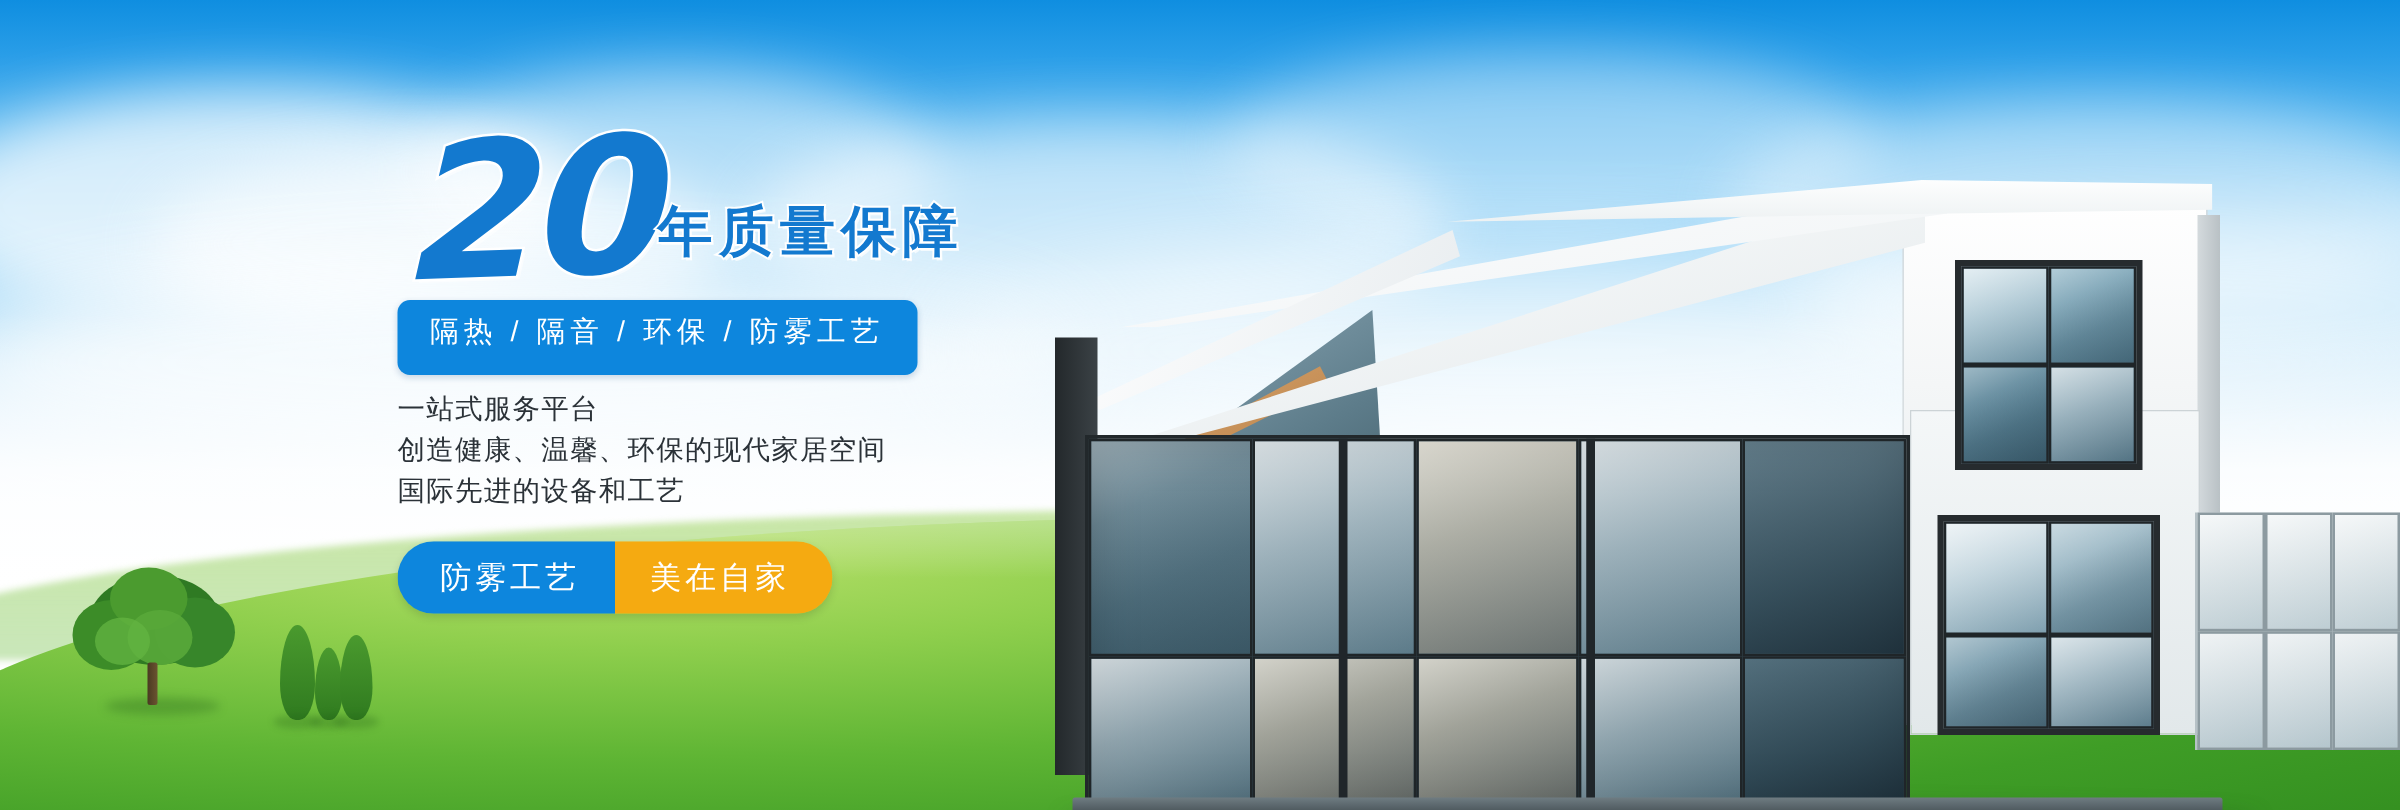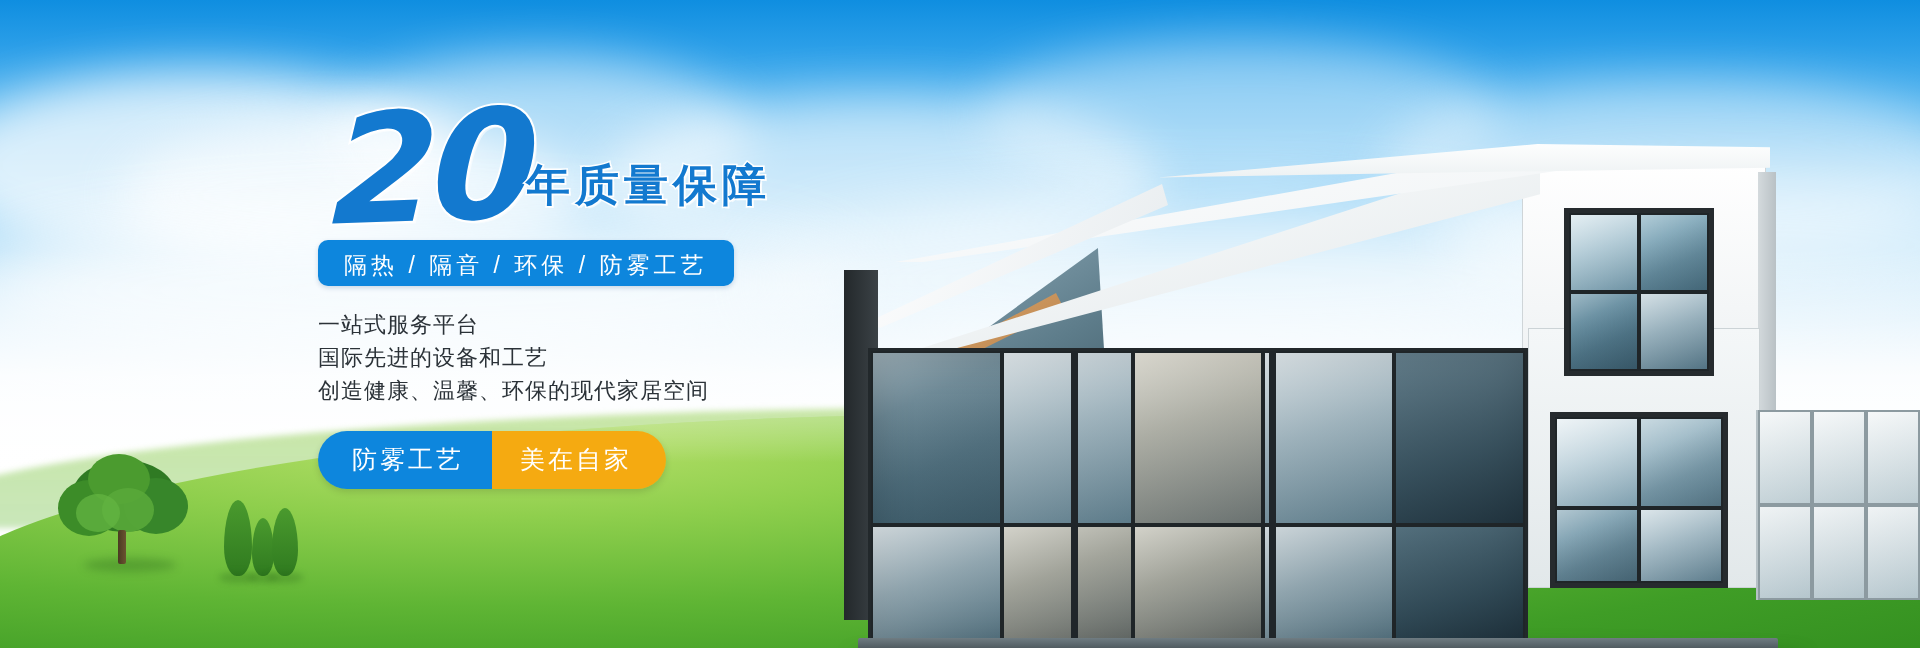--- a/index.html
+++ b/index.html
@@ -126,28 +126,28 @@
     text-shadow:2px 2px 0 rgba(255,255,255,.7);
   }
 
   
   .pill {
     display:inline-block;
     margin-top:14px;
     background:#0d86dd;
     color:#ffffff;
     font-size:23px; letter-spacing:4px;
-    padding:10px 26px 5px;
+    padding:10px 26px 19px;
     border-radius:10px;
     box-shadow:0 2px 5px rgba(0,60,120,.18);
     white-space:nowrap;
   }
 
   
-  .desc { margin-top:22px; }
+  .desc { margin-top:10px; }
   .desc-line {
     font-size:22px; line-height:33px; letter-spacing:1px;
     color:#2b3238;
     white-space:nowrap;
   }
 
   
   .slogan {
     display:inline-flex; margin-top:24px;
     border-radius:30px; overflow:hidden;
@@ -392,22 +392,22 @@
 
     <div class="headline">
       <span class="num20">20</span>
       <span class="headline-cn">年质量保障</span>
     </div>
 
     <div class="pill">隔热 / 隔音 / 环保 / 防雾工艺</div>
 
     <div class="desc">
       <div class="desc-line">一站式服务平台</div>
+      <div class="desc-line">创造健康、温馨、环保的现代家居空间</div>
       <div class="desc-line">国际先进的设备和工艺</div>
-      <div class="desc-line">创造健康、温馨、环保的现代家居空间</div>
     </div>
 
     <div class="slogan">
       <span class="slogan-a">防雾工艺</span>
       <span class="slogan-b">美在自家</span>
     </div>
 
   </div>
 </div>
 

